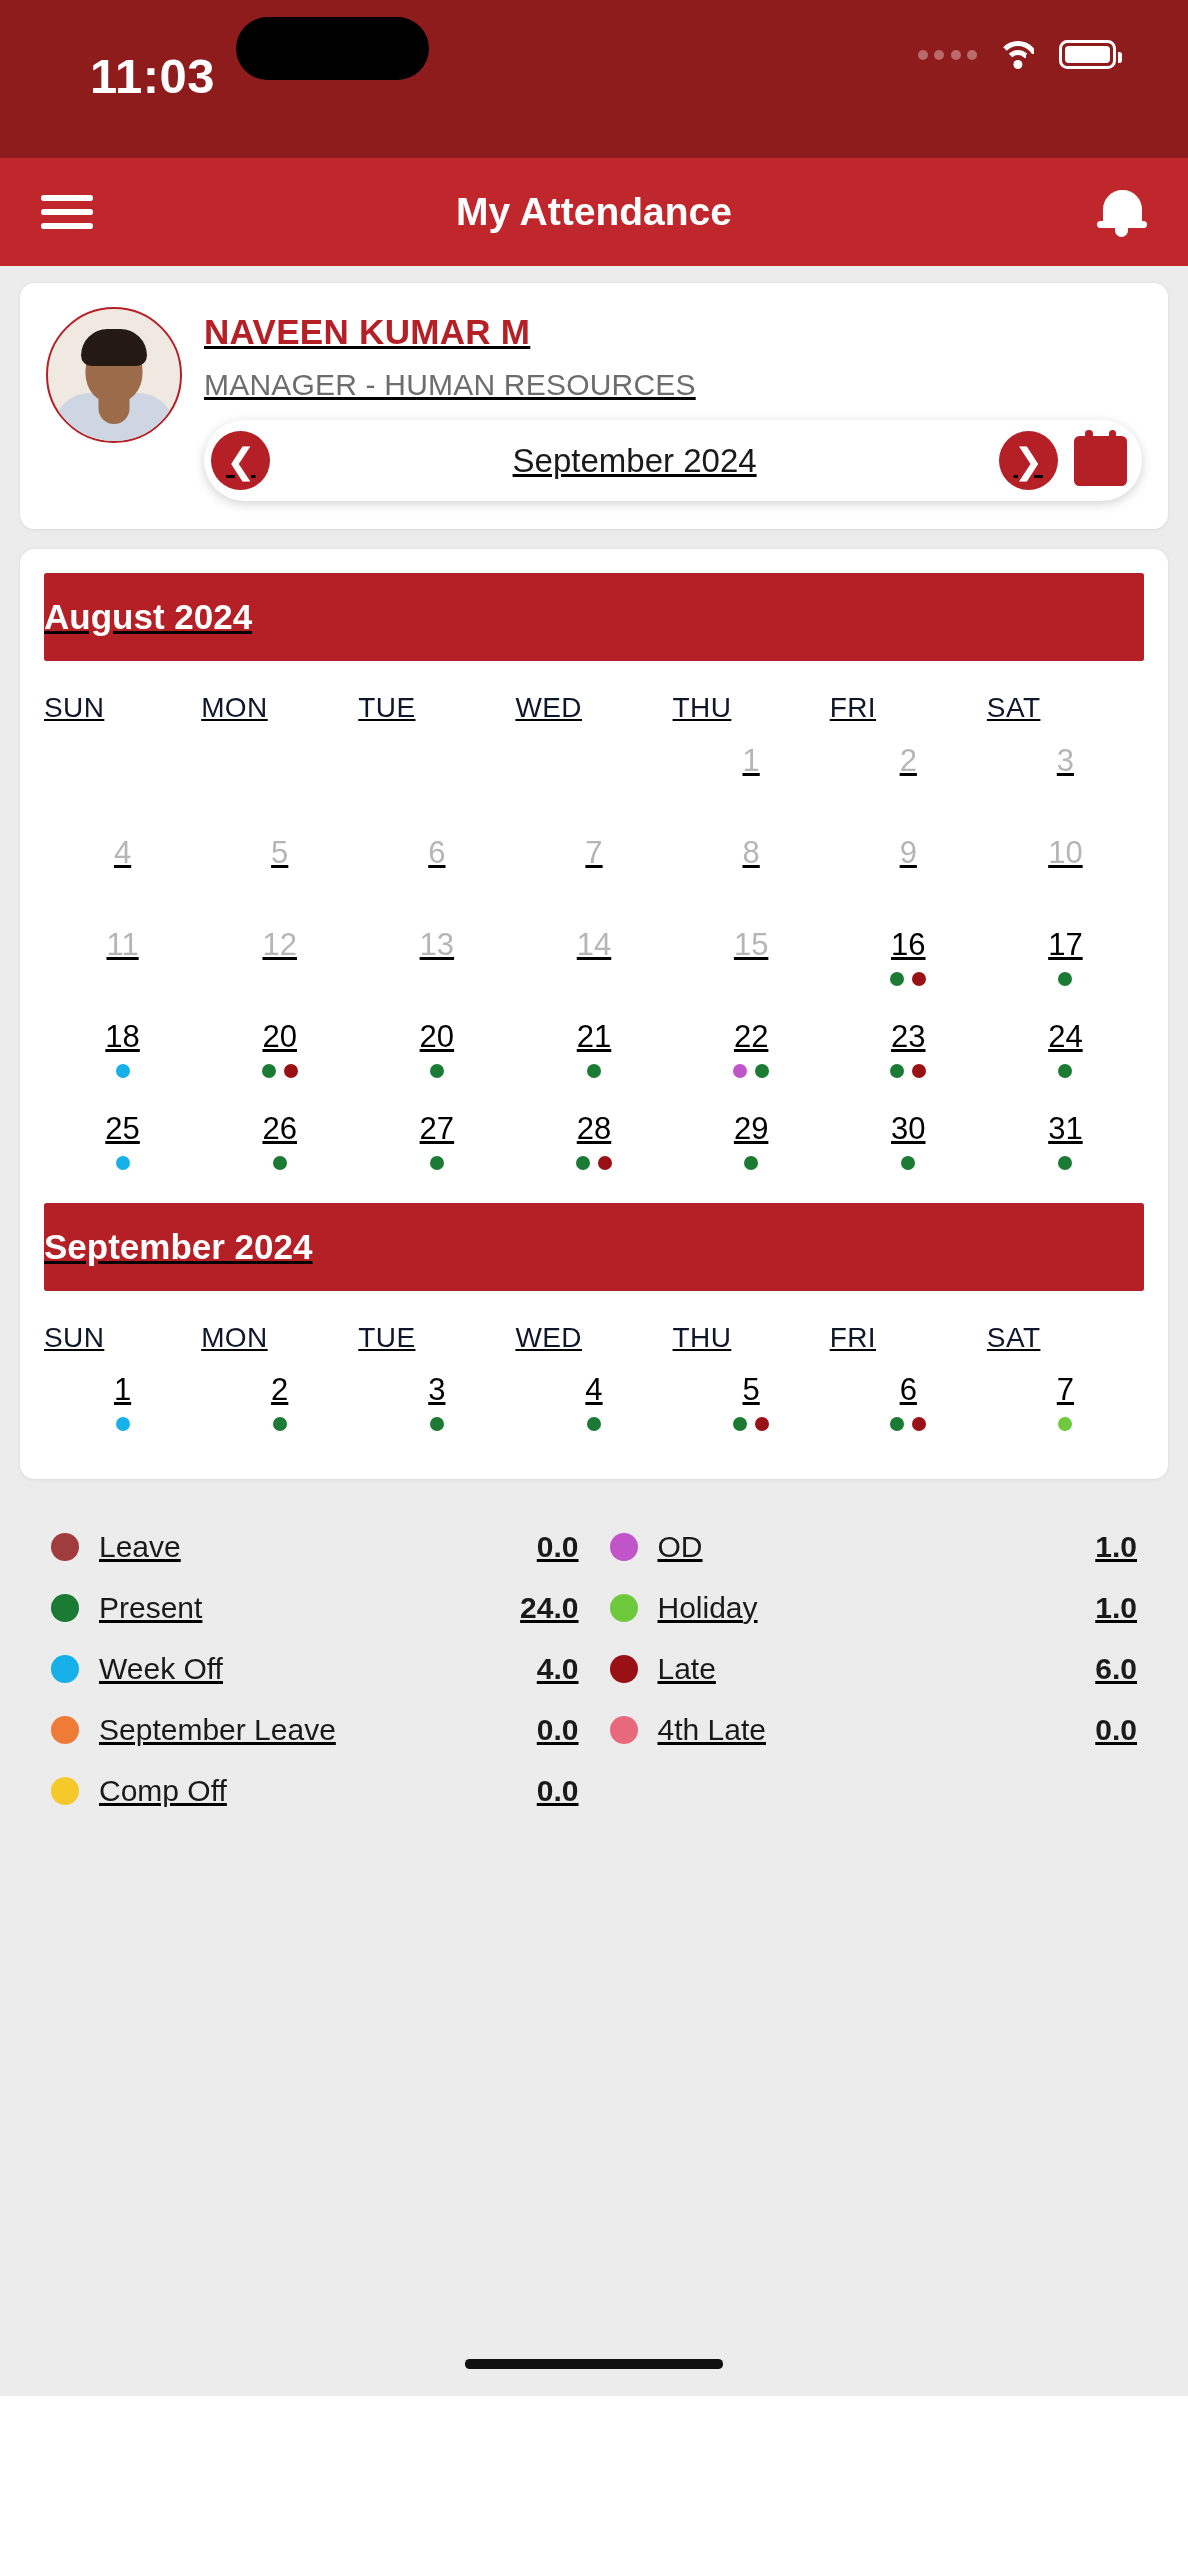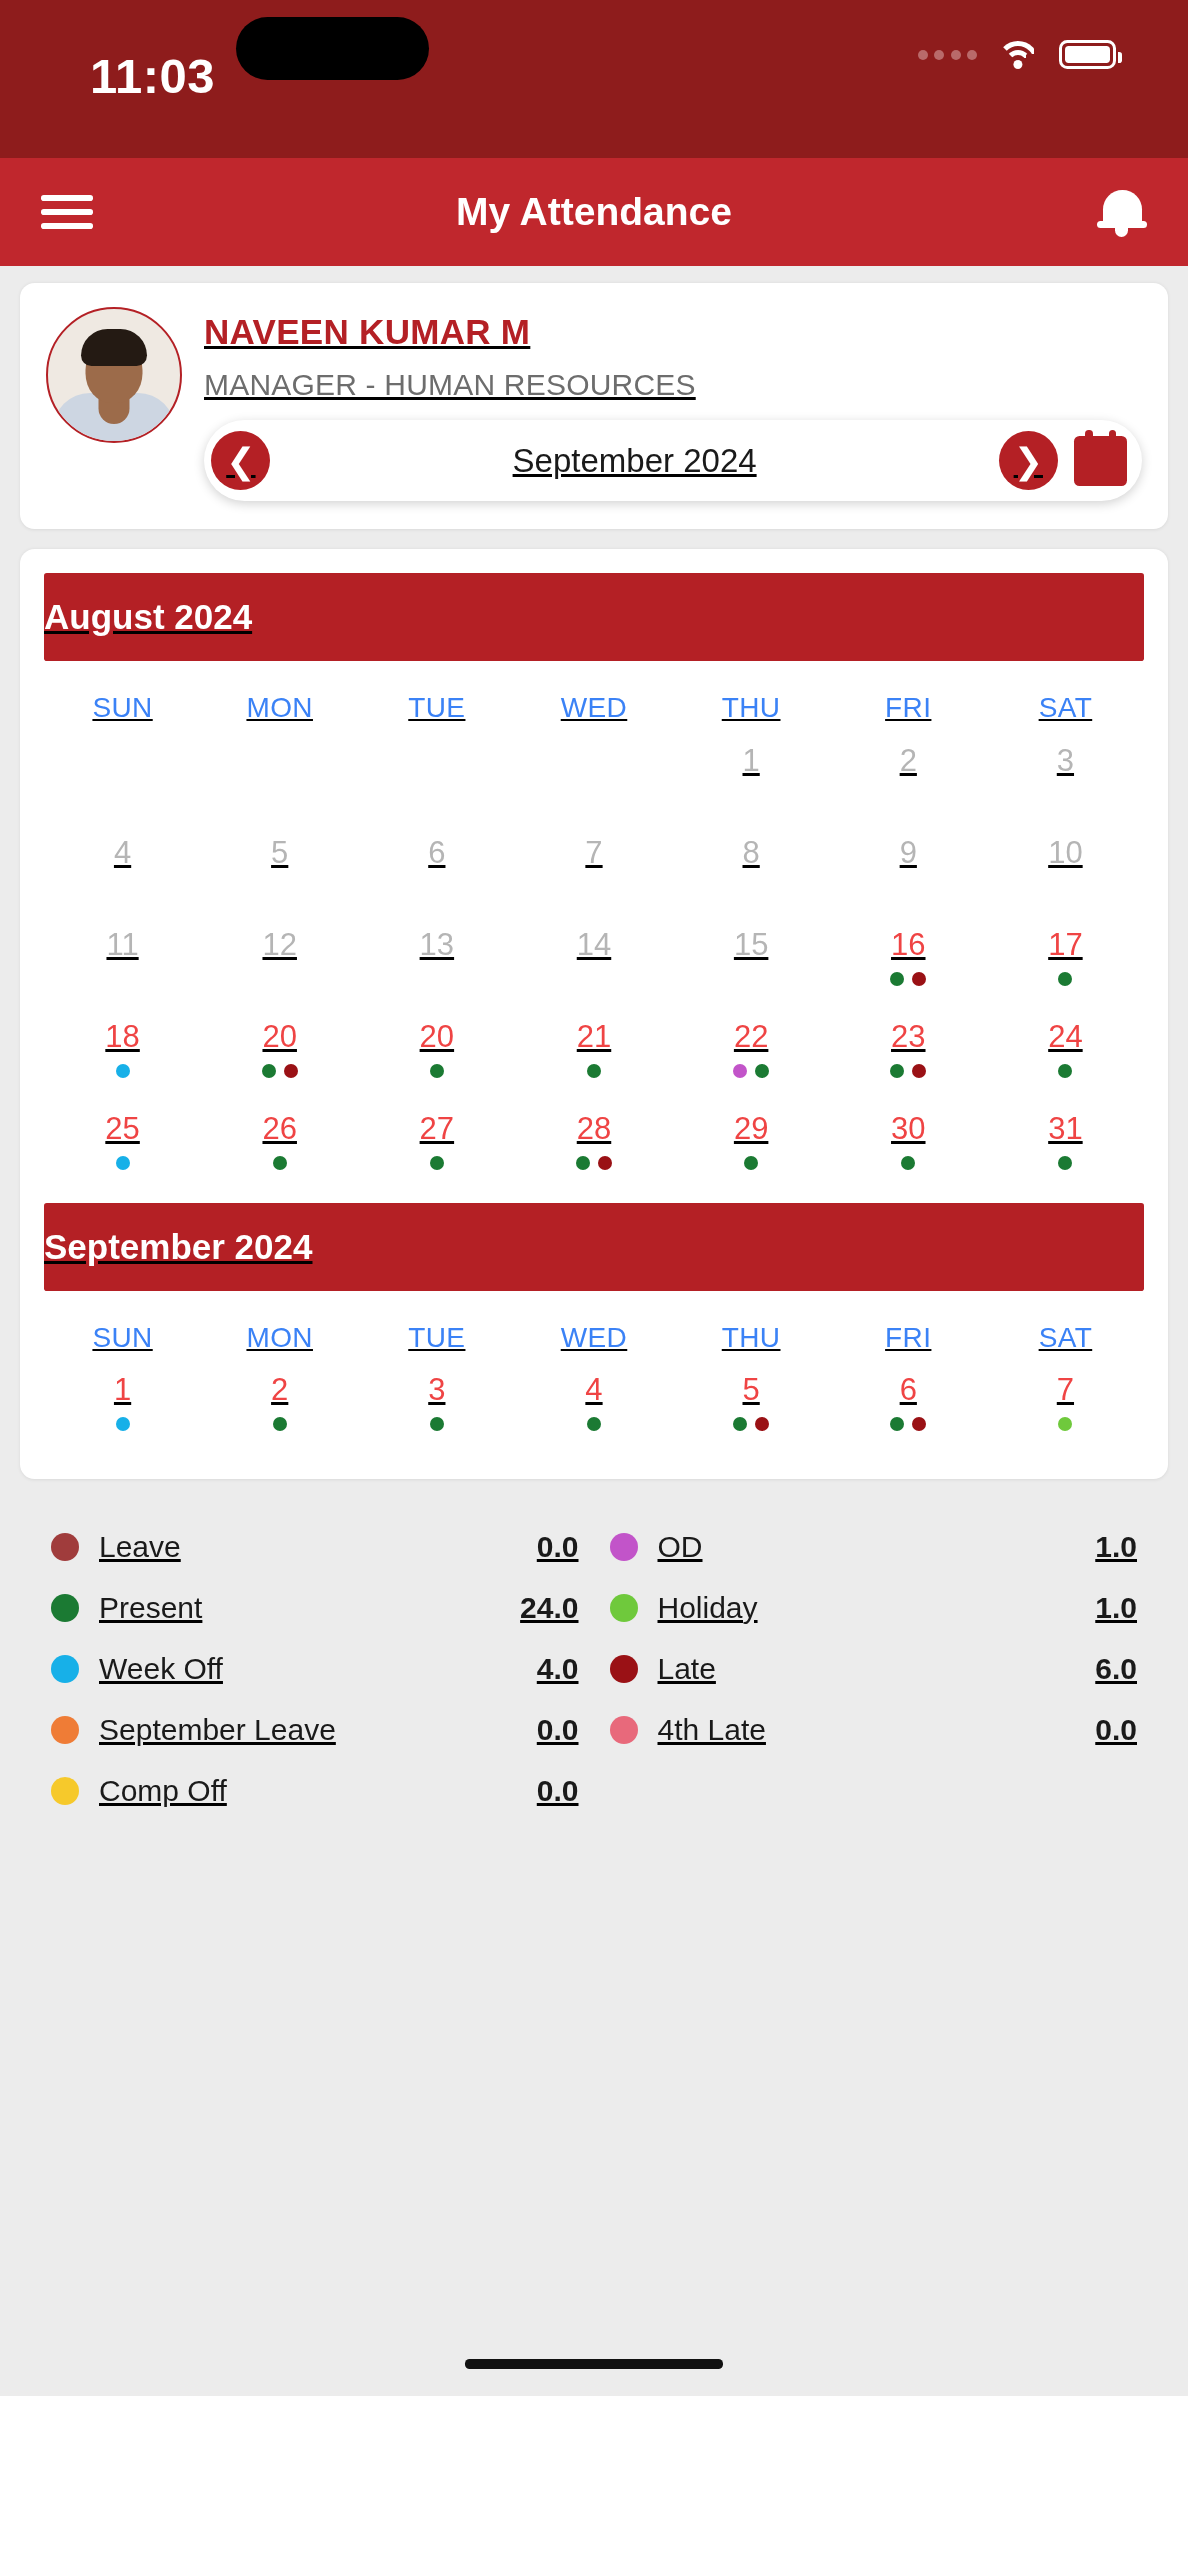--- a/index.html
+++ b/index.html
@@ -292,38 +292,37 @@
     text-align: left;
     padding: 24px 0;
     border-radius: 2.8px;
   }
   .dow-row {
     display: grid;
     grid-template-columns: repeat(7, 1fr);
     padding: 31px 0 5.5px 0;
   }
   .dow {
-    text-align: center;
-    color: #3b82f6;
+    color: #0f172a;
     font-size: 28px;
     letter-spacing: 0.4px;
   }
   .weeks {
     display: grid;
     grid-template-columns: repeat(7, 1fr);
   }
   .day {
     height: 92px;
     text-align: center;
     position: relative;
     padding-top: 13px;
   }
   .day .num {
     font-size: 31px;
-    color: #ef4444;
+    color: #000000;
   }
   .day.muted .num { color: #b5b5b5; }
   .day .dots {
     position: absolute;
     left: 0; right: 0;
     bottom: 20px;
     display: flex;
     justify-content: center;
     gap: 8.3px;
   }

